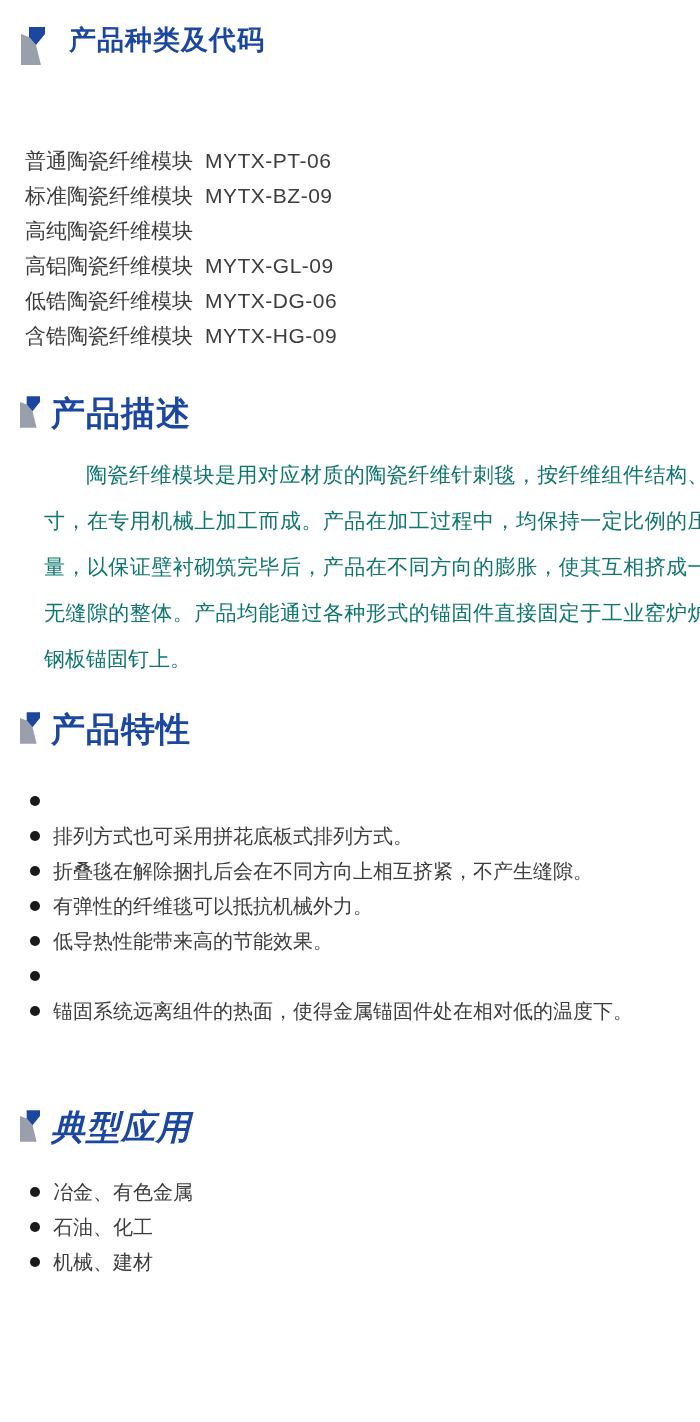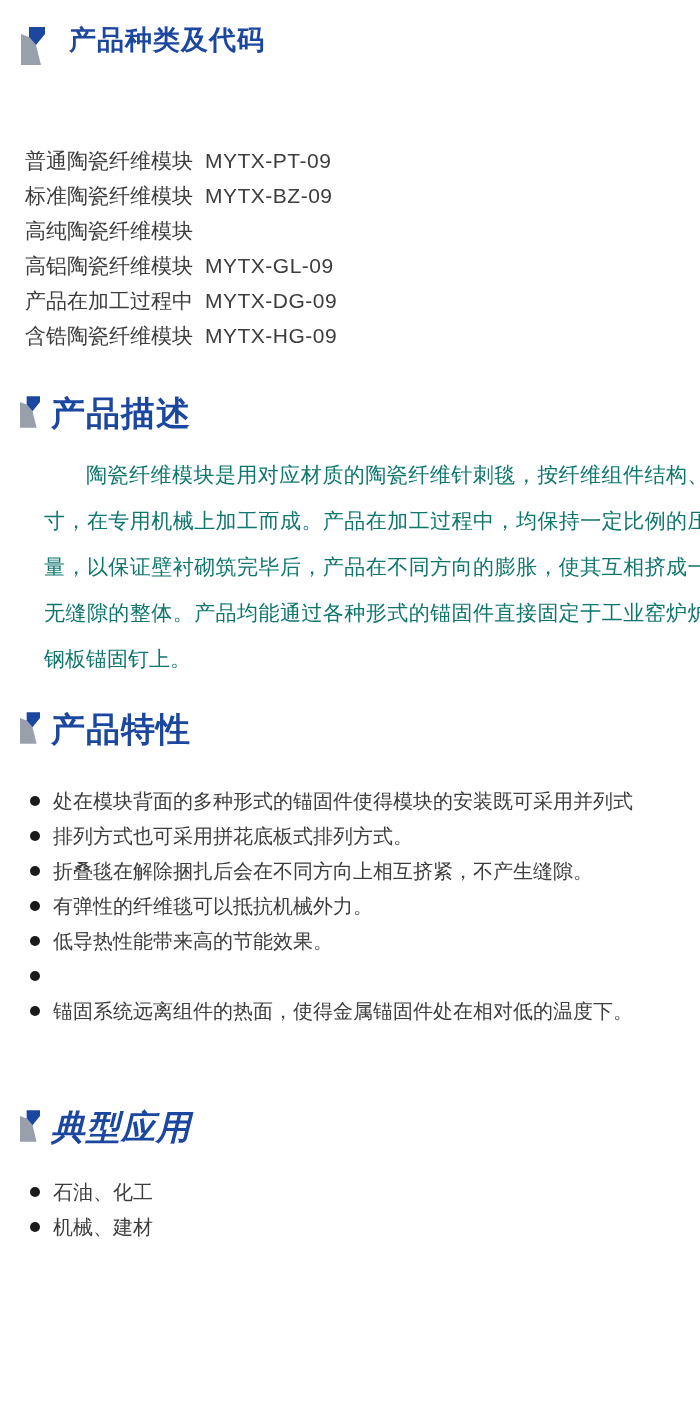--- a/index.html
+++ b/index.html
@@ -108,36 +108,36 @@
     <svg class="marker" viewBox="0 0 24 38" aria-hidden="true">
       <polygon points="0,7 8,10 15,18 20,38 0,38" fill="#9aa0ab"></polygon>
       <polygon points="8,0 24,0 24,7 15,18 8,10" fill="#1c479f"></polygon>
     </svg>
     <h1 class="sec-title">产品种类及代码</h1>
   </div>
 
   <ul class="type-list">
     <li class="type-row">
       <span class="type-name">普通陶瓷纤维模块</span>
-      <span class="type-code">MYTX-PT-09</span>
+      <span class="type-code">MYTX-PT-06</span>
     </li>
     <li class="type-row">
       <span class="type-name">标准陶瓷纤维模块</span>
       <span class="type-code">MYTX-BZ-09</span>
     </li>
     <li class="type-row">
       <span class="type-name">高纯陶瓷纤维模块</span>
     </li>
     <li class="type-row">
       <span class="type-name">高铝陶瓷纤维模块</span>
       <span class="type-code">MYTX-GL-09</span>
     </li>
     <li class="type-row">
-      <span class="type-name">产品在加工过程中</span>
-      <span class="type-code">MYTX-DG-09</span>
+      <span class="type-name">低锆陶瓷纤维模块</span>
+      <span class="type-code">MYTX-DG-06</span>
     </li>
     <li class="type-row">
       <span class="type-name">含锆陶瓷纤维模块</span>
       <span class="type-code">MYTX-HG-09</span>
     </li>
   </ul>
 
   <div class="sec-header sub" id="header-desc">
     <svg class="marker" viewBox="0 0 24 38" aria-hidden="true">
       <polygon points="0,7 8,10 15,18 20,38 0,38" fill="#9aa0ab"></polygon>
@@ -152,21 +152,20 @@
     <svg class="marker" viewBox="0 0 24 38" aria-hidden="true">
       <polygon points="0,7 8,10 15,18 20,38 0,38" fill="#9aa0ab"></polygon>
       <polygon points="8,0 24,0 24,7 15,18 8,10" fill="#1c479f"></polygon>
     </svg>
     <h2 class="sec-title">产品特性</h2>
   </div>
 
   <ul class="bullet-list" id="features-list">
     <li class="bullet-item">
       <span class="dot"></span>
-      <span>处在模块背面的多种形式的锚固件使得模块的安装既可采用并列式</span>
     </li>
     <li class="bullet-item">
       <span class="dot"></span>
       <span>排列方式也可采用拼花底板式排列方式。</span>
     </li>
     <li class="bullet-item">
       <span class="dot"></span>
       <span>折叠毯在解除捆扎后会在不同方向上相互挤紧，不产生缝隙。</span>
     </li>
     <li class="bullet-item">
@@ -190,20 +189,24 @@
     <svg class="marker" viewBox="0 0 24 38" aria-hidden="true">
       <polygon points="0,7 8,10 15,18 20,38 0,38" fill="#9aa0ab"></polygon>
       <polygon points="8,0 24,0 24,7 15,18 8,10" fill="#1c479f"></polygon>
     </svg>
     <h2 class="sec-title">典型应用</h2>
   </div>
 
   <ul class="bullet-list" id="apps-list">
     <li class="bullet-item">
       <span class="dot"></span>
+      <span>冶金、有色金属</span>
+    </li>
+    <li class="bullet-item">
+      <span class="dot"></span>
       <span>石油、化工</span>
     </li>
     <li class="bullet-item">
       <span class="dot"></span>
       <span>机械、建材</span>
     </li>
   </ul>
 
 </div>
 

